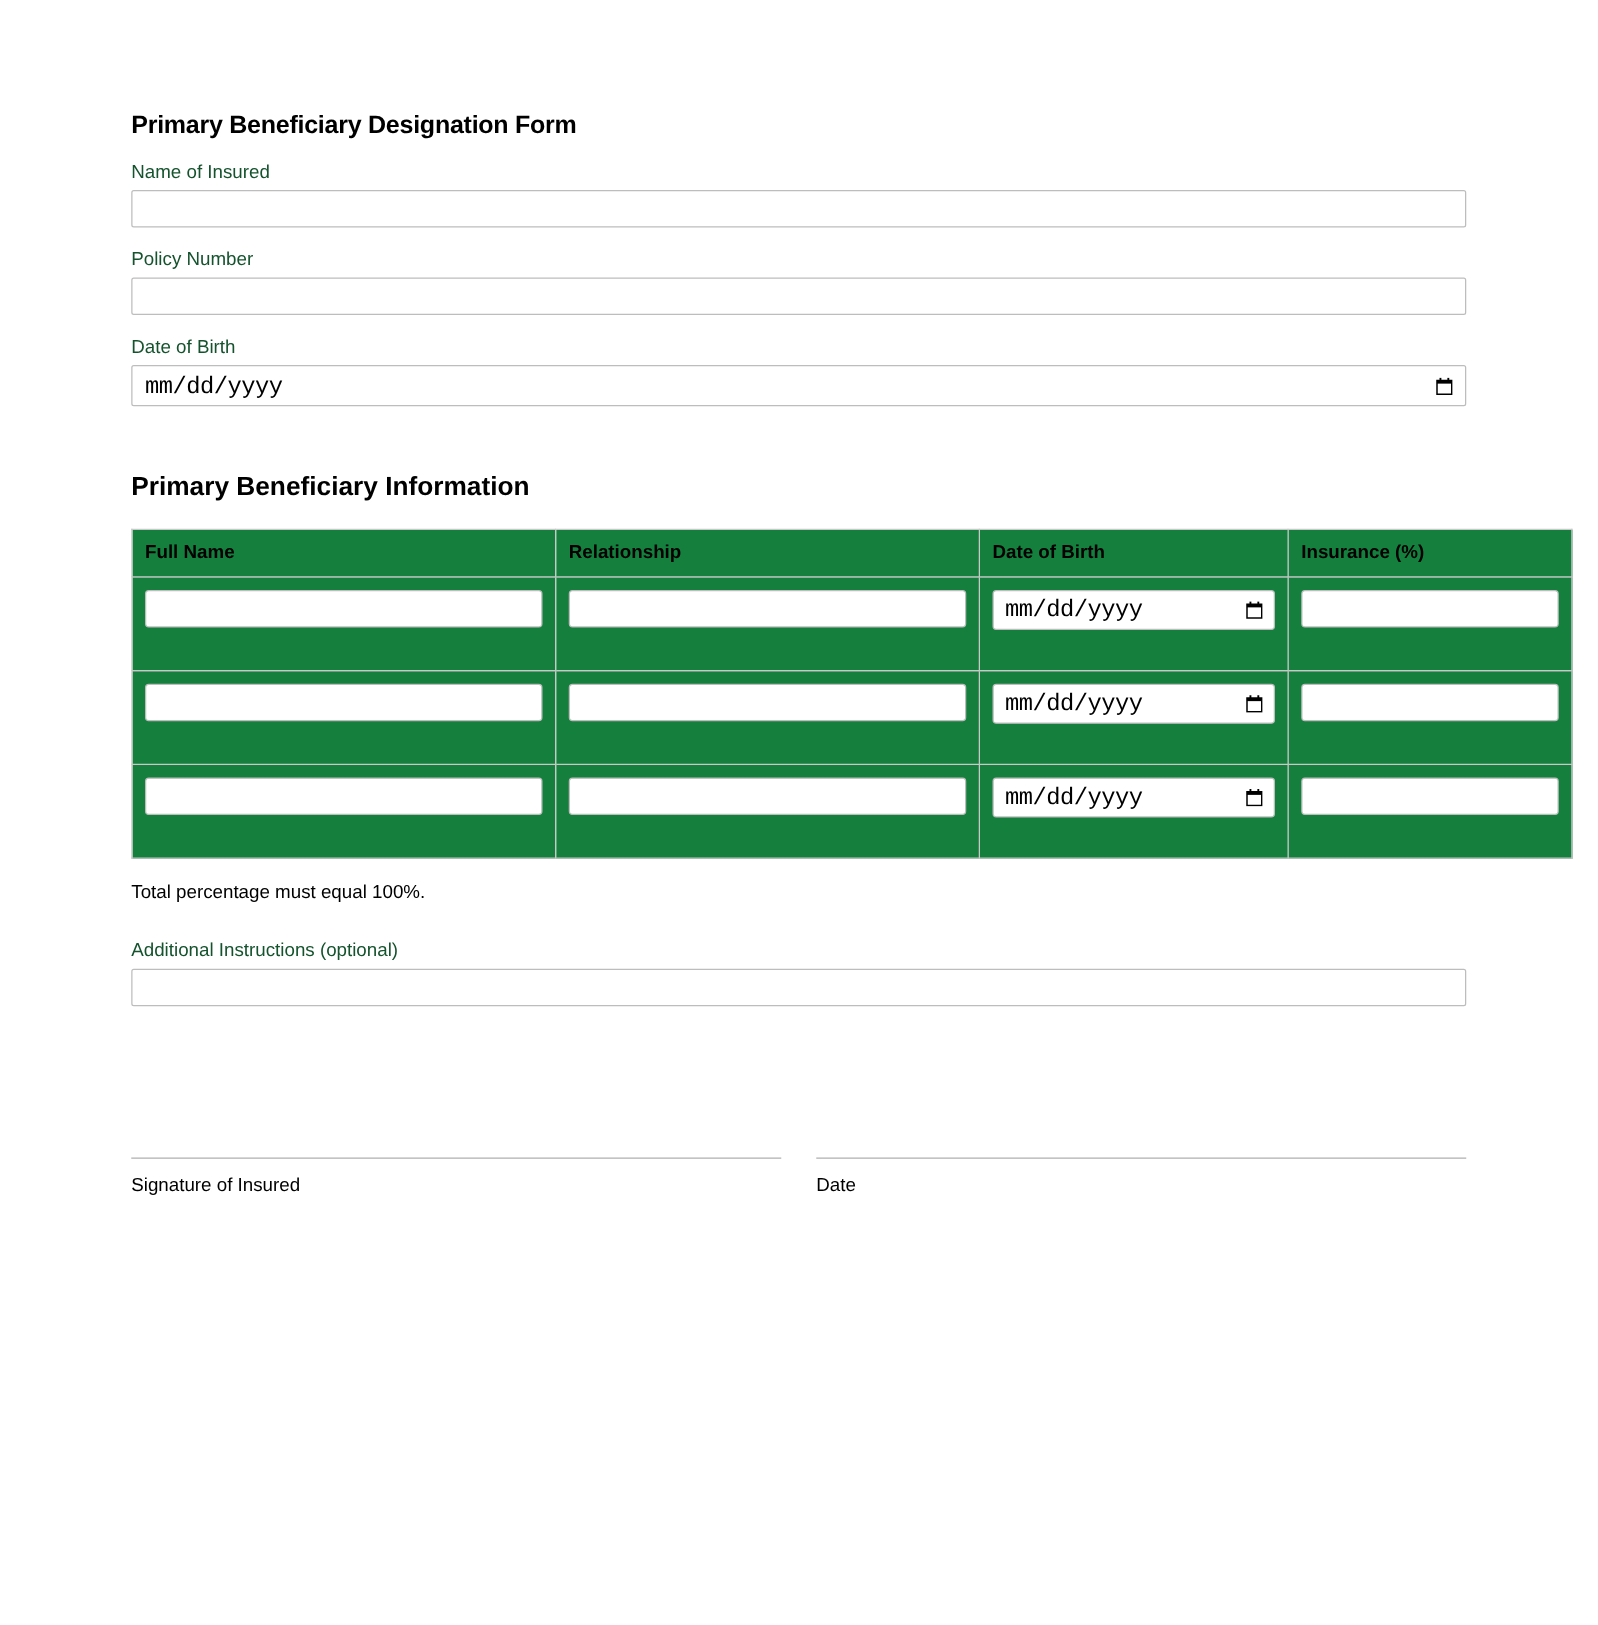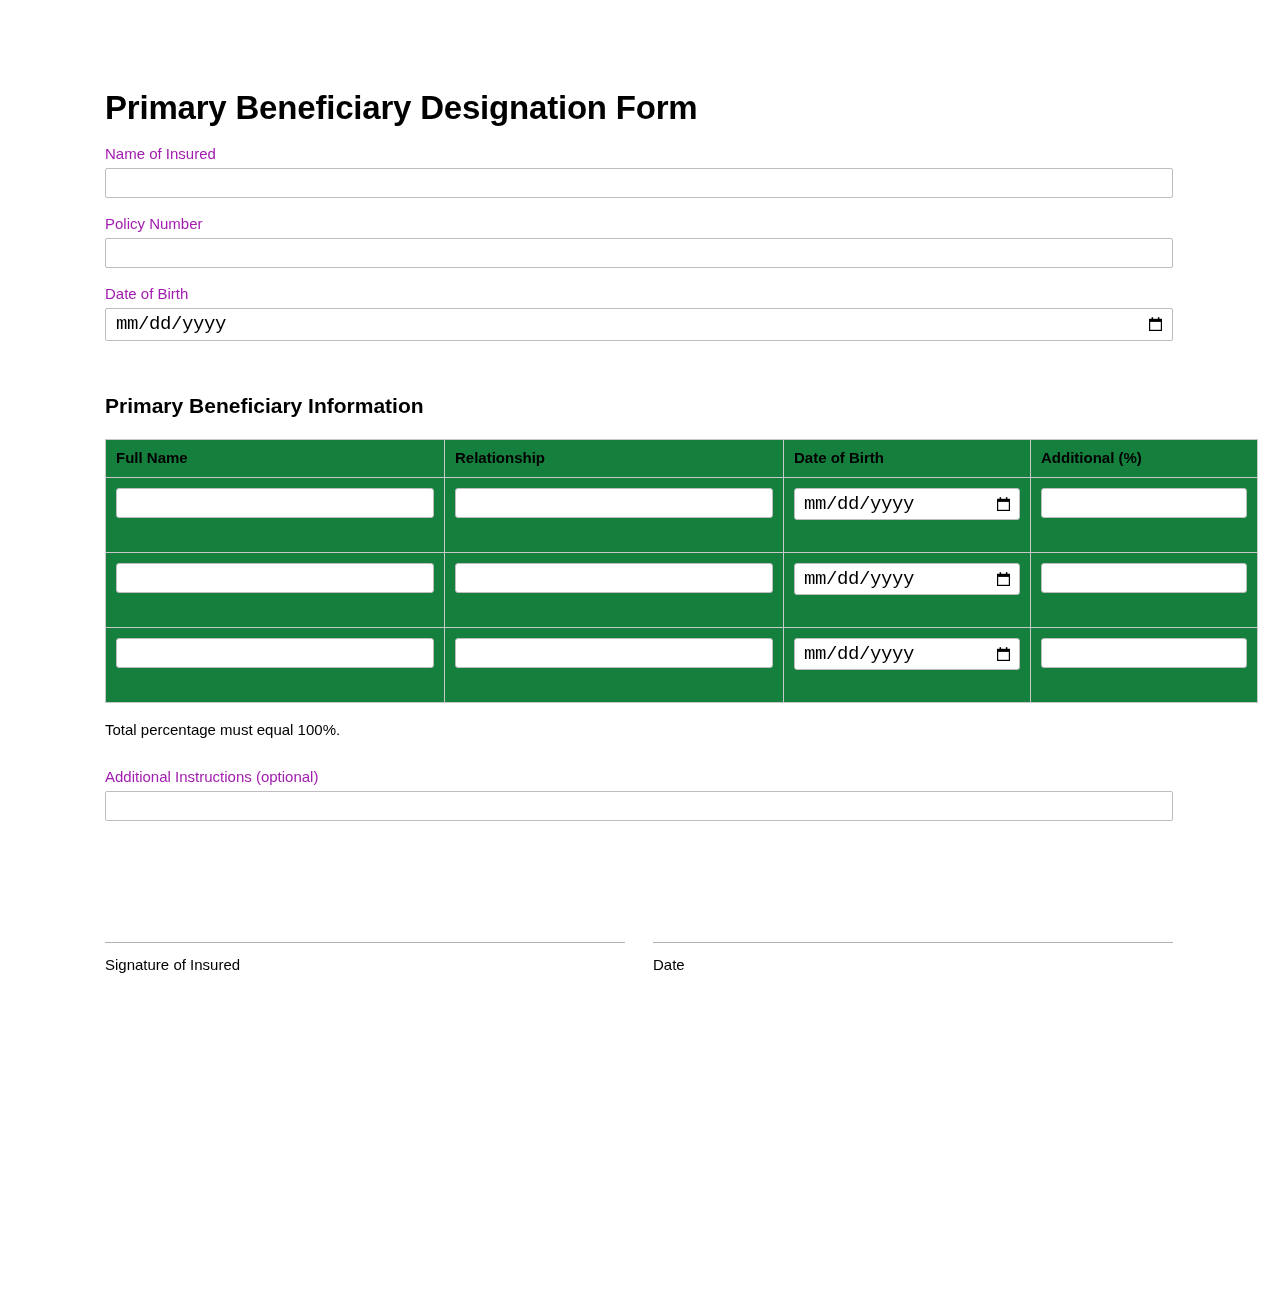--- a/index.html
+++ b/index.html
@@ -14,42 +14,42 @@
     font-family: "Liberation Sans", sans-serif;
     color: #000000;
     -webkit-font-smoothing: antialiased;
   }
   .page {
     padding: 88px 105px 0 105px;
     box-sizing: border-box;
     width: 1278px;
   }
   .form-title {
-    font-size: 33px;
+    font-size: 20px;
     font-weight: bold;
     line-height: 1.2;
     margin: 0 0 0 0;
     letter-spacing: -0.2px;
   }
   .section-heading {
     font-size: 21px;
     font-weight: bold;
     margin: 34px 0 0 0;
     line-height: 1.2;
   }
   .section-heading.beneficiary {
     margin-top: 52px;
   }
   .field-block {
     margin-top: 16px;
   }
   .field-label {
     font-size: 15px;
     line-height: 19px;
-    color: #a21caf;
+    color: #14532d;
     margin-bottom: 5px;
     display: block;
   }
   .text-input {
     box-sizing: border-box;
     display: block;
     width: 1068px;
     height: 30px;
     border: 1px solid #bdbdbd;
     border-radius: 2px;
@@ -204,21 +204,21 @@
   </div>
 
   <h2 class="section-heading beneficiary">Primary Beneficiary Information</h2>
 
   <table class="bene-table">
     <thead>
       <tr>
         <th class="col-name">Full Name</th>
         <th class="col-rel">Relationship</th>
         <th class="col-dob">Date of Birth</th>
-        <th class="col-pct">Additional (%)</th>
+        <th class="col-pct">Insurance (%)</th>
       </tr>
     </thead>
     <tbody>
       <tr>
         <td>
           <input class="cell-input" type="text" value="" style="">
         </td>
         <td>
           <input class="cell-input" type="text" value="" style="">
         </td>

